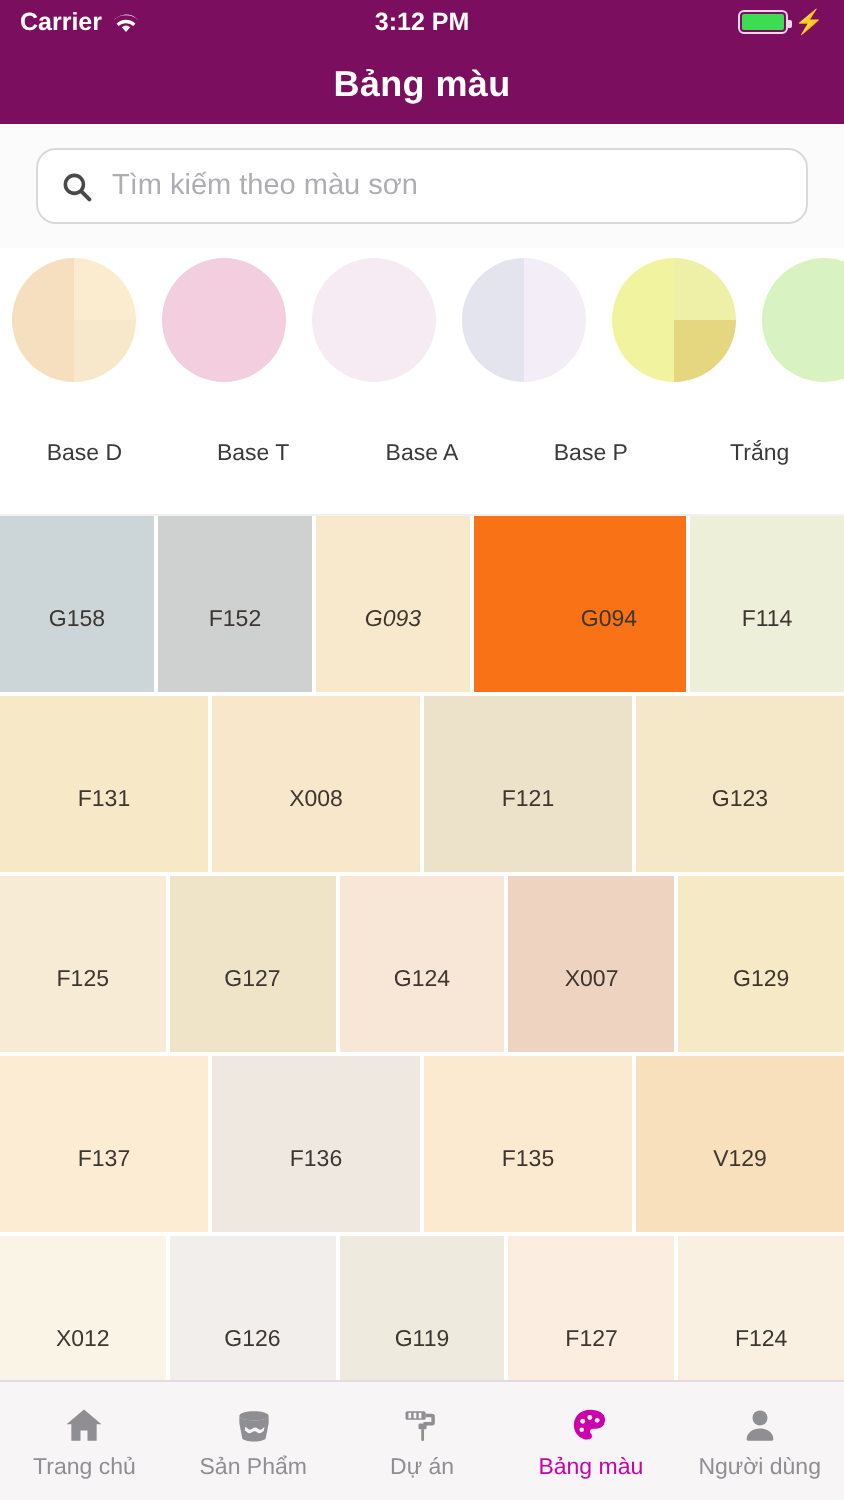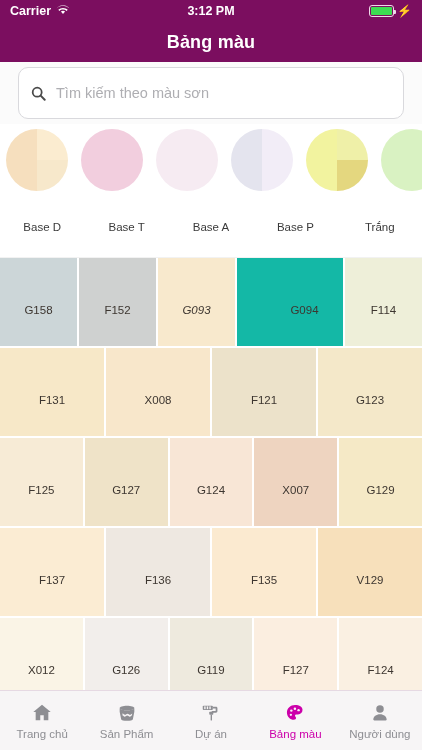--- a/index.html
+++ b/index.html
@@ -11,21 +11,21 @@
     position:relative;
   }
   #app { width:422px; height:750px; display:flex; flex-direction:column; position:relative; }
 
   
   .statusbar {
     height:22px; background:#7B0E5F; color:#ffffff;
     display:flex; align-items:center; padding:0 10px;
     font-size:12.5px; font-weight:bold; flex:0 0 22px;
   }
-  .sb-left { display:flex; gap:5px; }
+  .sb-left { display:flex; align-items:center; gap:5px; }
   .sb-center { position:absolute; left:0; right:0; text-align:center;
                font-size:12.5px; font-weight:bold; pointer-events:none; }
   .sb-right { margin-left:auto; display:flex; align-items:center; gap:3px; z-index:2; }
   .wifi { width:14px; height:11px; display:block; }
   .batt { width:25px; height:12px; border:1.3px solid #f0d8ea; border-radius:3px;
           position:relative; padding:1.4px; }
   .batt::after { content:""; position:absolute; right:-3.4px; top:3.5px;
                  width:2px; height:4px; background:#f0d8ea; border-radius:0 1px 1px 0; }
   .batt i { display:block; height:100%; width:100%; background:#3ddc52; border-radius:1px; }
   .bolt { font-size:12px; line-height:1; color:#ffffff; }
@@ -35,21 +35,21 @@
     height:40px; background:#7B0E5F; color:#fff;
     display:flex; align-items:center; justify-content:center;
     flex:0 0 40px;
   }
   .header-title { font-size:18px; font-weight:bold; letter-spacing:.2px; }
 
   
   .search-wrap { flex:0 0 62px; background:#fbfbfb; display:flex;
                  align-items:center; padding:0 18px; }
   .search-box {
-    width:100%; height:52px; border:1px solid #d9d9dd; border-radius:10px;
+    width:100%; height:38px; border:1px solid #d9d9dd; border-radius:10px;
     background:#ffffff; display:flex; align-items:center; gap:10px; padding:0 12px;
   }
   .search-icon { width:15px; height:15px; flex:0 0 15px; display:block; }
   .search-input {
     border:none; outline:none; background:transparent; flex:1;
     font-family:"Liberation Sans", sans-serif; font-size:14.5px; color:#333;
   }
   .search-input::placeholder { color:#aeaeb2; }
 
   
@@ -180,21 +180,21 @@
       <div class="grid-row">
         <div class="cell" style="background: rgb(204, 214, 216);">
           <span class="cell-label">G158</span>
         </div>
         <div class="cell" style="background: rgb(207, 209, 208);">
           <span class="cell-label">F152</span>
         </div>
         <div class="cell" style="background: rgb(248, 233, 205); font-style: italic;">
           <span class="cell-label">G093</span>
         </div>
-        <div class="cell" style="background: #14b8a6; padding-left: 29px;">
+        <div class="cell" style="background: #f97316; padding-left: 29px;">
           <span class="cell-label">G094</span>
         </div>
         <div class="cell" style="background: rgb(238, 239, 217);">
           <span class="cell-label">F114</span>
         </div>
       </div>
       <div class="grid-row">
         <div class="cell" style="background: rgb(247, 232, 200);">
           <span class="cell-label">F131</span>
         </div>

